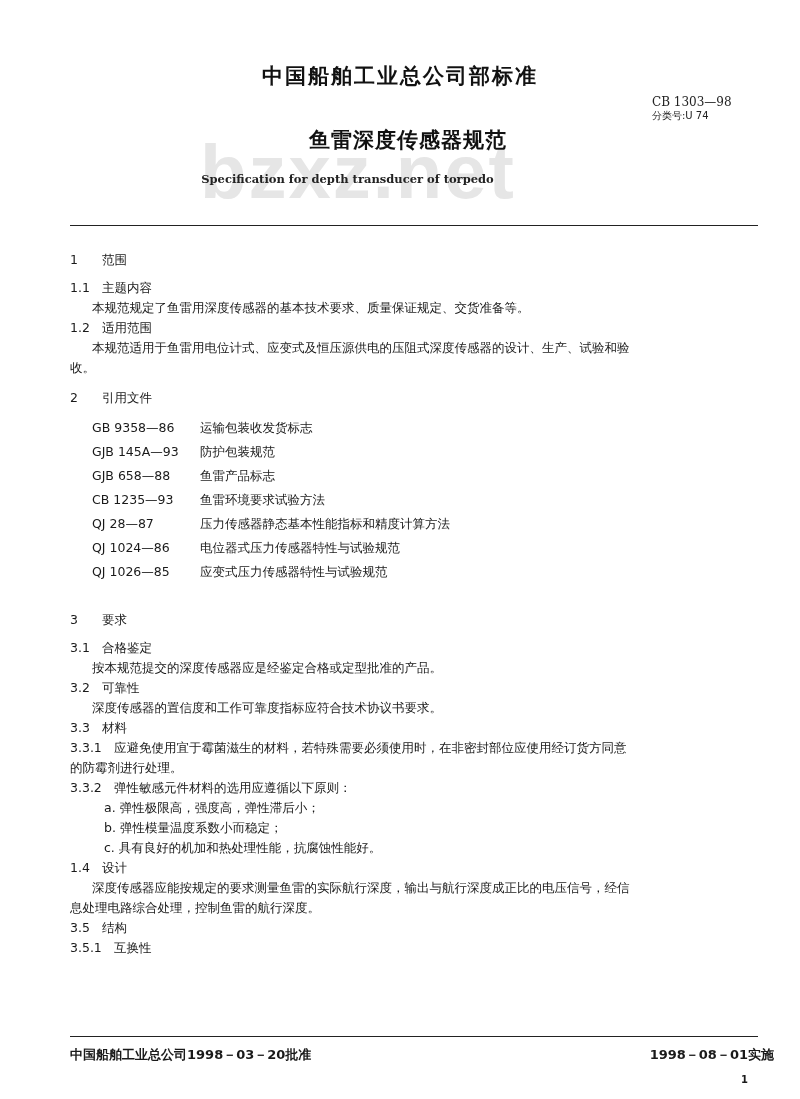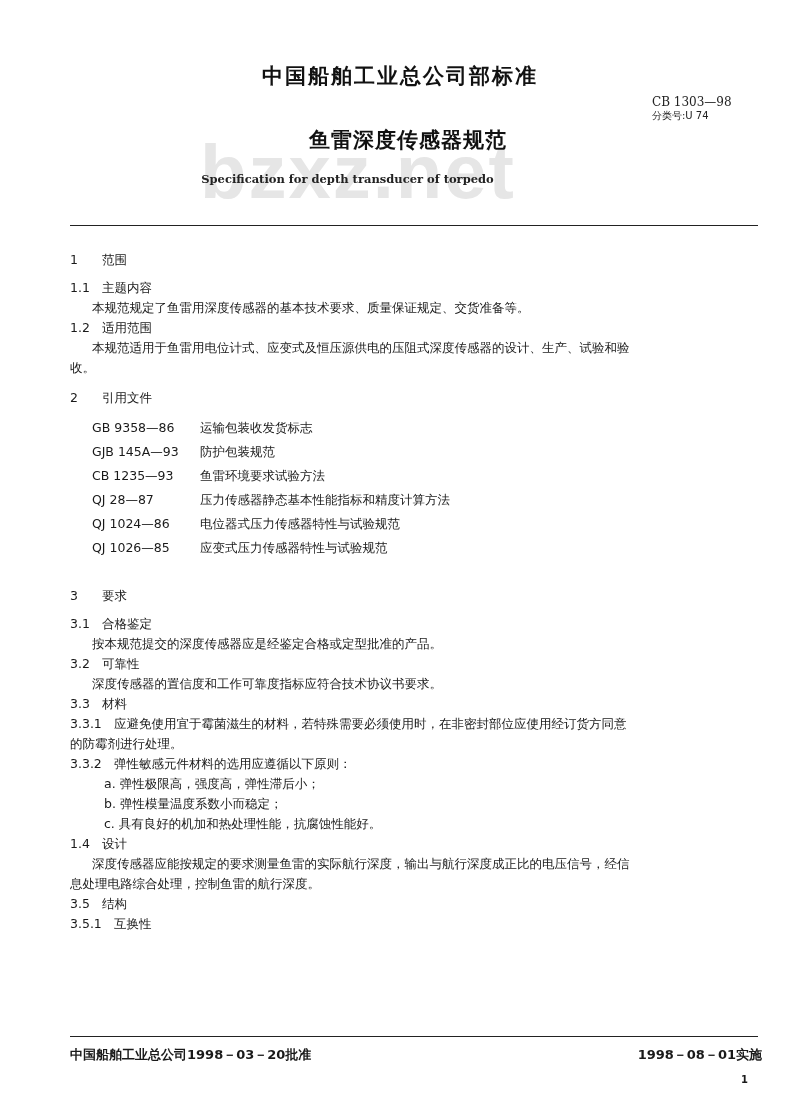--- a/index.html
+++ b/index.html
@@ -33,21 +33,21 @@
     .content { left: 70px; width: 690px; top: 244px; font-size: 12.5px; line-height: 20px; }
     .line { white-space: nowrap; }
     .h1 { margin-top: 6px; margin-bottom: 8px; }
     .num { display: inline-block; min-width: 24px; margin-right: 8px; }
     .indent1 { padding-left: 22px; }
     .refs { padding-left: 22px; margin: 6px 0 26px; }
     .ref-item { line-height: 24px; }
     .ref-code { display: inline-block; min-width: 100px; margin-right: 8px; font-family: "DejaVu Sans", sans-serif; }
     .list-item { padding-left: 34px; }
     .footer-left { left: 70px; top: 1046px; font-size: 13px; font-weight: bold; }
-    .footer-right { right: 38px; top: 1046px; font-size: 13px; font-weight: bold; }
+    .footer-right { right: 26px; top: 1046px; font-size: 13px; font-weight: bold; }
     .page-num { right: 52px; top: 1074px; font-size: 10px; font-weight: bold; }
   </style>
 </head>
 <body>
 
 <div class="abs watermark">bzxz.net</div>
 <div class="abs org-title">中国船舶工业总公司部标准</div>
 <div class="abs std-code">CB 1303—98</div>
 <div class="abs std-class">分类号:U 74</div>
 <div class="abs doc-title">鱼雷深度传感器规范</div>
@@ -69,20 +69,21 @@
   </div>
   <div class="line indent1">本规范适用于鱼雷用电位计式、应变式及恒压源供电的压阻式深度传感器的设计、生产、试验和验</div>
   <div class="line" style="margin-bottom:10px">收。</div>
 
   <div class="line h1">
     <span class="num">2</span><span>引用文件</span>
   </div>
   <div class="refs">
     <div class="line ref-item"><span class="ref-code">GB 9358—86</span><span>运输包装收发货标志</span></div>
     <div class="line ref-item"><span class="ref-code">GJB 145A—93</span><span>防护包装规范</span></div>
+    <div class="line ref-item"><span class="ref-code">GJB 658—88</span><span>鱼雷产品标志</span></div>
     <div class="line ref-item"><span class="ref-code">CB 1235—93</span><span>鱼雷环境要求试验方法</span></div>
     <div class="line ref-item"><span class="ref-code">QJ 28—87</span><span>压力传感器静态基本性能指标和精度计算方法</span></div>
     <div class="line ref-item"><span class="ref-code">QJ 1024—86</span><span>电位器式压力传感器特性与试验规范</span></div>
     <div class="line ref-item"><span class="ref-code">QJ 1026—85</span><span>应变式压力传感器特性与试验规范</span></div>
   </div>
 
   <div class="line h1">
     <span class="num">3</span><span>要求</span>
   </div>
 

